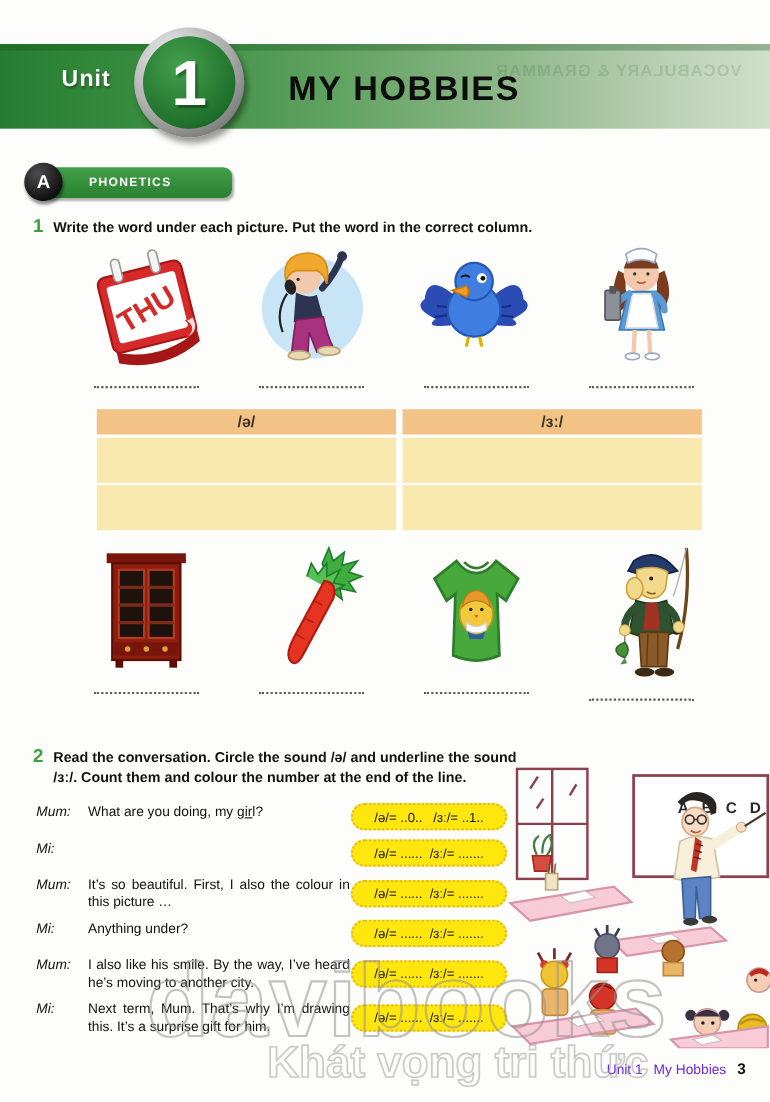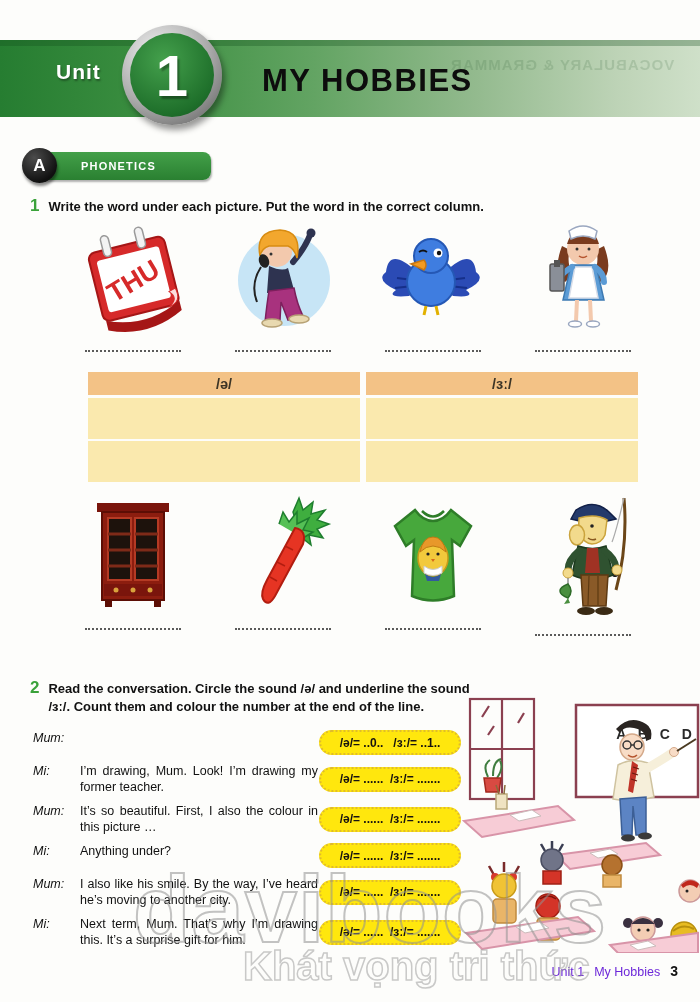--- a/index.html
+++ b/index.html
@@ -61,21 +61,21 @@
     column-gap:6px; row-gap:2px; }
   .st-cell { height:41px; background:#fae9ae; }
   
   .dialog { position:absolute; left:33px; top:730px; width:428px; }
   .dlg-row { display:flex; margin-bottom:8px; }
   .dlg-speaker { width:47px; flex:none; font-weight:normal; font-style:italic; font-size:12.5px; line-height:16px; }
   .dlg-text { width:238px; flex:none; font-size:12.5px; line-height:16px; text-align:justify; }
   .dlg-text .ul { text-decoration:underline; }
   .dlg-ans { margin-left:auto; align-self:center; width:142px; height:25px;
     background:#ffe70d; border:2px dotted #e0bb2b; border-radius:13px;
-    font-size:12px; font-weight:bold; color:#171310;
+    font-size:12px; font-weight:normal; color:#171310;
     display:flex; align-items:center; justify-content:center; white-space:pre; }
   
   .classroom { position:absolute; left:460px; top:693px; }
   .wm1 { position:absolute; left:133px; top:856px; font-size:94px; font-weight:bold;
     color:transparent; -webkit-text-stroke:2px rgba(145,145,145,.55);
     z-index:6; pointer-events:none; letter-spacing:1px; }
   .wm2 { position:absolute; left:243px; top:944px; font-size:40px; font-weight:bold;
     color:transparent; -webkit-text-stroke:1.5px rgba(150,150,150,.50);
     z-index:6; pointer-events:none; }
   .footer { position:absolute; top:963px; right:22px; display:flex; align-items:baseline; gap:10px; }
@@ -280,25 +280,25 @@
   <span class="ex-num">2</span>
   <span class="ex-instr">
     <span>Read the conversation. Circle the sound /ə/ and underline the sound</span><br>
     <span>/ɜː/. Count them and colour the number at the end of the line.</span>
   </span>
 </div>
 
 <div class="dialog">
   <div class="dlg-row">
     <span class="dlg-speaker">Mum:</span>
+    <span class="dlg-text"><span>What are you doing, my g</span><span class="ul">ir</span><span>l?</span></span>
     <span class="dlg-ans">/ə/= ..0..   /ɜː/= ..1..</span>
   </div>
   <div class="dlg-row">
     <span class="dlg-speaker">Mi:</span>
-    <span class="dlg-text"><span>I’m drawing, Mum. Look! I’m drawing my former teacher.</span><span class="ul"></span><span></span></span>
     <span class="dlg-ans">/ə/= ......  /ɜː/= .......</span>
   </div>
   <div class="dlg-row">
     <span class="dlg-speaker">Mum:</span>
     <span class="dlg-text"><span>It’s so beautiful. First, I also the colour in this picture …</span><span class="ul"></span><span></span></span>
     <span class="dlg-ans">/ə/= ......  /ɜː/= .......</span>
   </div>
   <div class="dlg-row">
     <span class="dlg-speaker">Mi:</span>
     <span class="dlg-text"><span>Anything under?</span><span class="ul"></span><span></span></span>

